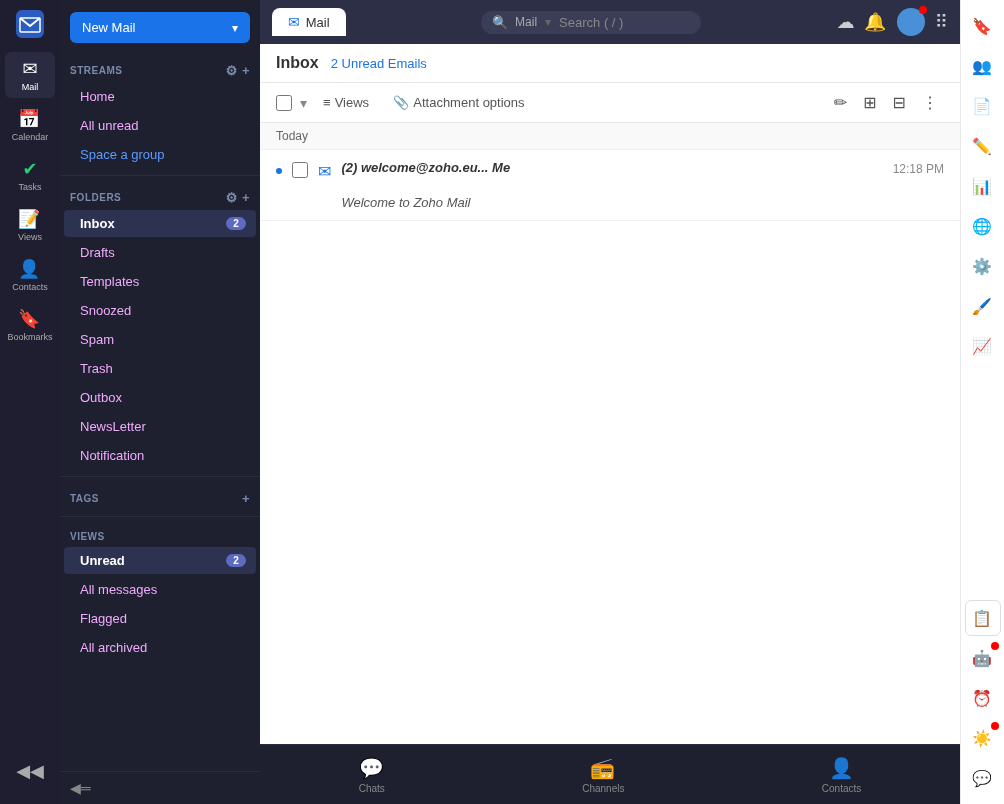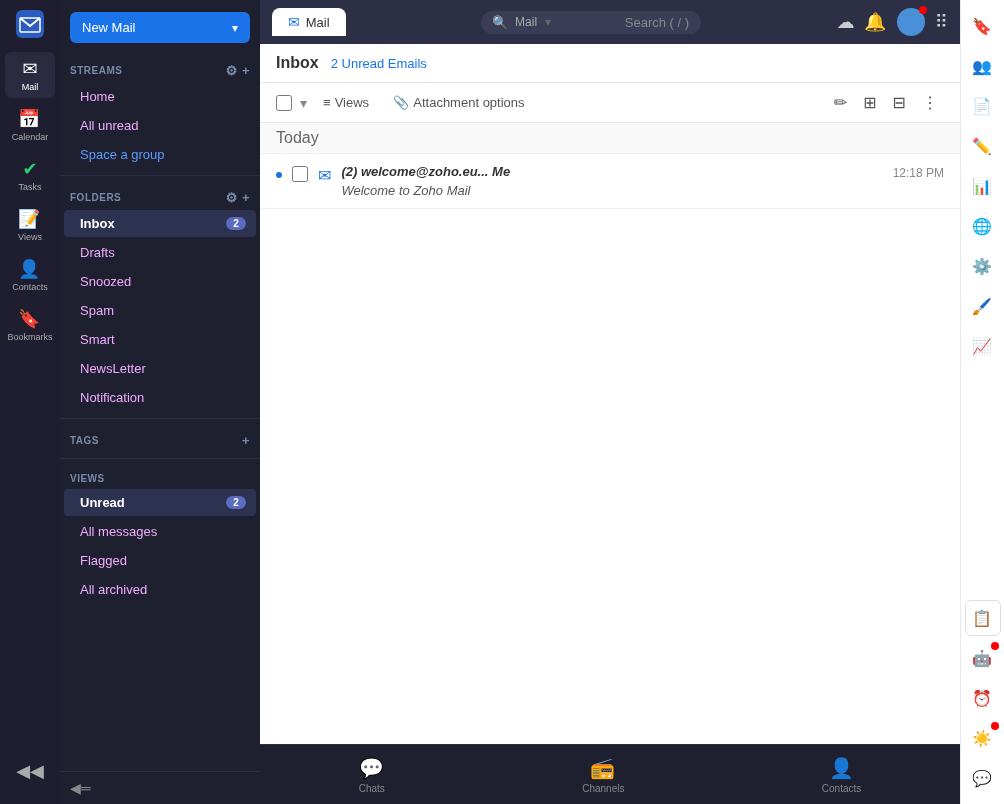--- a/index.html
+++ b/index.html
@@ -155,21 +155,20 @@
       cursor: pointer;
       min-width: 200px;
     }
     .search-bar input {
       background: transparent;
       border: none;
       outline: none;
       color: #ccc;
       font-size: 13px;
       width: 130px;
-      text-align: right;
     }
     .search-bar input::placeholder { color: #888; }
 
     .top-bar-right { display: flex; align-items: center; gap: 10px; }
     .top-bar-icon { color: #ccc; cursor: pointer; font-size: 18px; position: relative; }
     .notification-dot {
       position: absolute;
       top: -2px; right: -2px;
       width: 8px; height: 8px;
       background: red;
@@ -216,21 +215,21 @@
       font-size: 13px;
     }
     .toolbar-icon-btn {
       border: none; background: transparent; color: #555; cursor: pointer;
       padding: 4px 6px; border-radius: 4px; font-size: 16px;
     }
 
     .mail-date-section {
       padding: 6px 16px;
       background: #f9f9f9;
-      font-size: 16px;
+      font-size: 12px;
       color: #666;
       font-weight: 500;
       border-bottom: 1px solid #eee;
     }
 
     .mail-list { flex: 1; overflow-y: auto; }
     .mail-item {
       display: flex;
       align-items: flex-start;
       padding: 10px 16px;
@@ -243,21 +242,21 @@
       width: 6px; height: 6px;
       background: #1a73e8;
       border-radius: 50%;
       margin-top: 8px;
       flex-shrink: 0;
     }
     .mail-item-checkbox { width: 16px; height: 16px; flex-shrink: 0; margin-top: 2px; }
     .mail-icon { color: #1a73e8; font-size: 16px; flex-shrink: 0; margin-top: 2px; }
     .mail-item-content { flex: 1; font-style: italic; }
     .mail-item-from { font-weight: 600; color: #333; font-size: 13px; }
-    .mail-item-subject { color: #555; font-size: 13px; margin-top: 4px; }
+    .mail-item-subject { color: #555; font-size: 13px; margin-top: 20px; }
     .mail-item-time { color: #888; font-size: 12px; flex-shrink: 0; margin-top: 2px; }
 
     
     .right-sidebar {
       width: 44px;
       background: #fff;
       border-left: 1px solid #e8e8e8;
       display: flex;
       flex-direction: column;
       align-items: center;
@@ -389,27 +388,33 @@
   </div>
 
   <div class="sidebar-item active">
     <span class="item-label">Inbox</span>
     <span class="item-count">2</span>
   </div>
   <div class="sidebar-item">
     <span class="item-label">Drafts</span>
   </div>
   <div class="sidebar-item">
+    <span class="item-label">Templates</span>
+  </div>
+  <div class="sidebar-item">
     <span class="item-label">Snoozed</span>
   </div>
   <div class="sidebar-item">
     <span class="item-label">Spam</span>
   </div>
   <div class="sidebar-item">
-    <span class="item-label">Smart</span>
+    <span class="item-label">Trash</span>
+  </div>
+  <div class="sidebar-item">
+    <span class="item-label">Outbox</span>
   </div>
   <div class="sidebar-item">
     <span class="item-label">NewsLetter</span>
   </div>
   <div class="sidebar-item">
     <span class="item-label">Notification</span>
   </div>
 
   <div class="sidebar-divider"></div>
 

